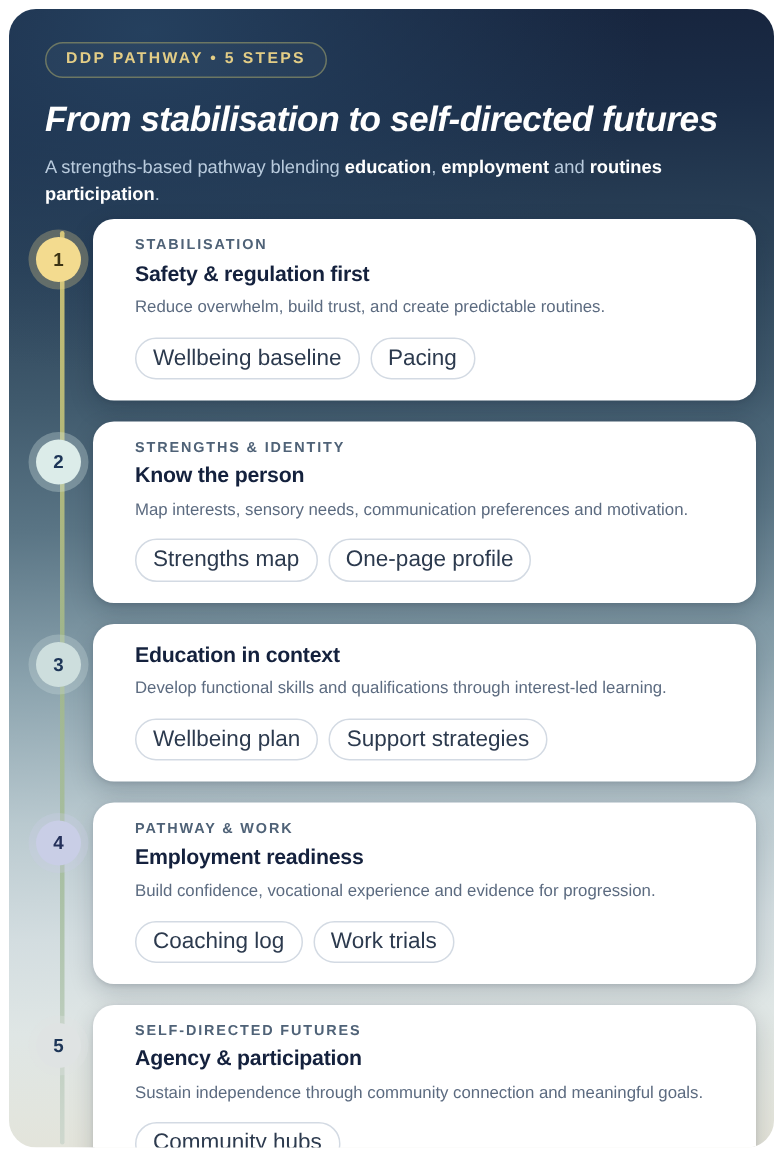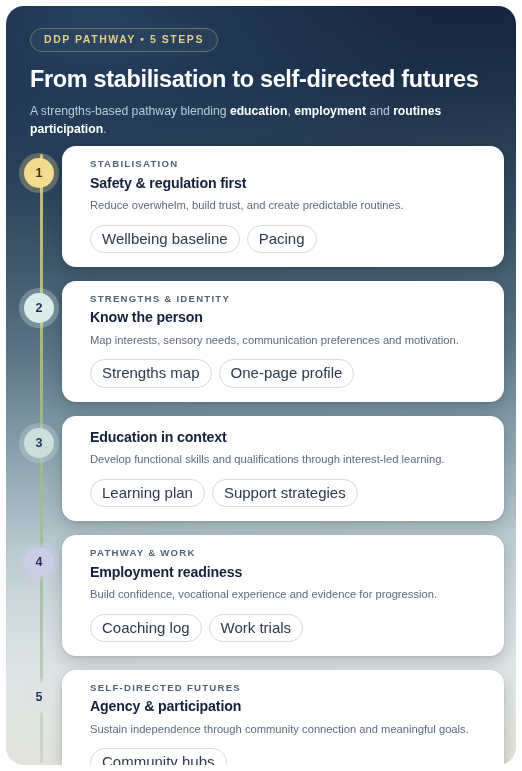--- a/index.html
+++ b/index.html
@@ -67,20 +67,21 @@
     background: rgba(255,255,255,0.03);
   }
 
   .title {
     margin: 14px 0 0 0;
     color: #ffffff;
     font-size: 23.5px;
     font-weight: bold;
     letter-spacing: -0.35px;
     line-height: 1.12;
+    font-style: italic;
   }
 
   .subtitle {
     margin: 10px 0 0 0;
     color: #b9cbdd;
     font-size: 12.2px;
     line-height: 1.5;
     max-width: 420px;
   }
   .subtitle b { color: #ffffff; font-weight: bold; }
@@ -220,21 +221,21 @@
                 <span class="chip">One-page profile</span>
               </div>
             </div>
           </div>
           <div class="step">
             <div class="badge" style="background: rgb(205, 222, 221); color: rgb(29, 53, 87); box-shadow: rgba(205, 222, 221, 0.3) 0px 0px 0px 5px;">3</div>
             <div class="card">
               <div class="card-title">Education in context</div>
               <div class="card-desc">Develop functional skills and qualifications through interest-led learning.</div>
               <div class="chips">
-                <span class="chip">Learning plan</span>
+                <span class="chip">Wellbeing plan</span>
                 <span class="chip">Support strategies</span>
               </div>
             </div>
           </div>
           <div class="step">
             <div class="badge" style="background: rgb(201, 206, 230); color: rgb(36, 48, 90); box-shadow: rgba(201, 206, 230, 0.32) 0px 0px 0px 5px;">4</div>
             <div class="card">
               <div class="eyebrow">PATHWAY &amp; WORK</div>
               <div class="card-title">Employment readiness</div>
               <div class="card-desc">Build confidence, vocational experience and evidence for progression.</div>

